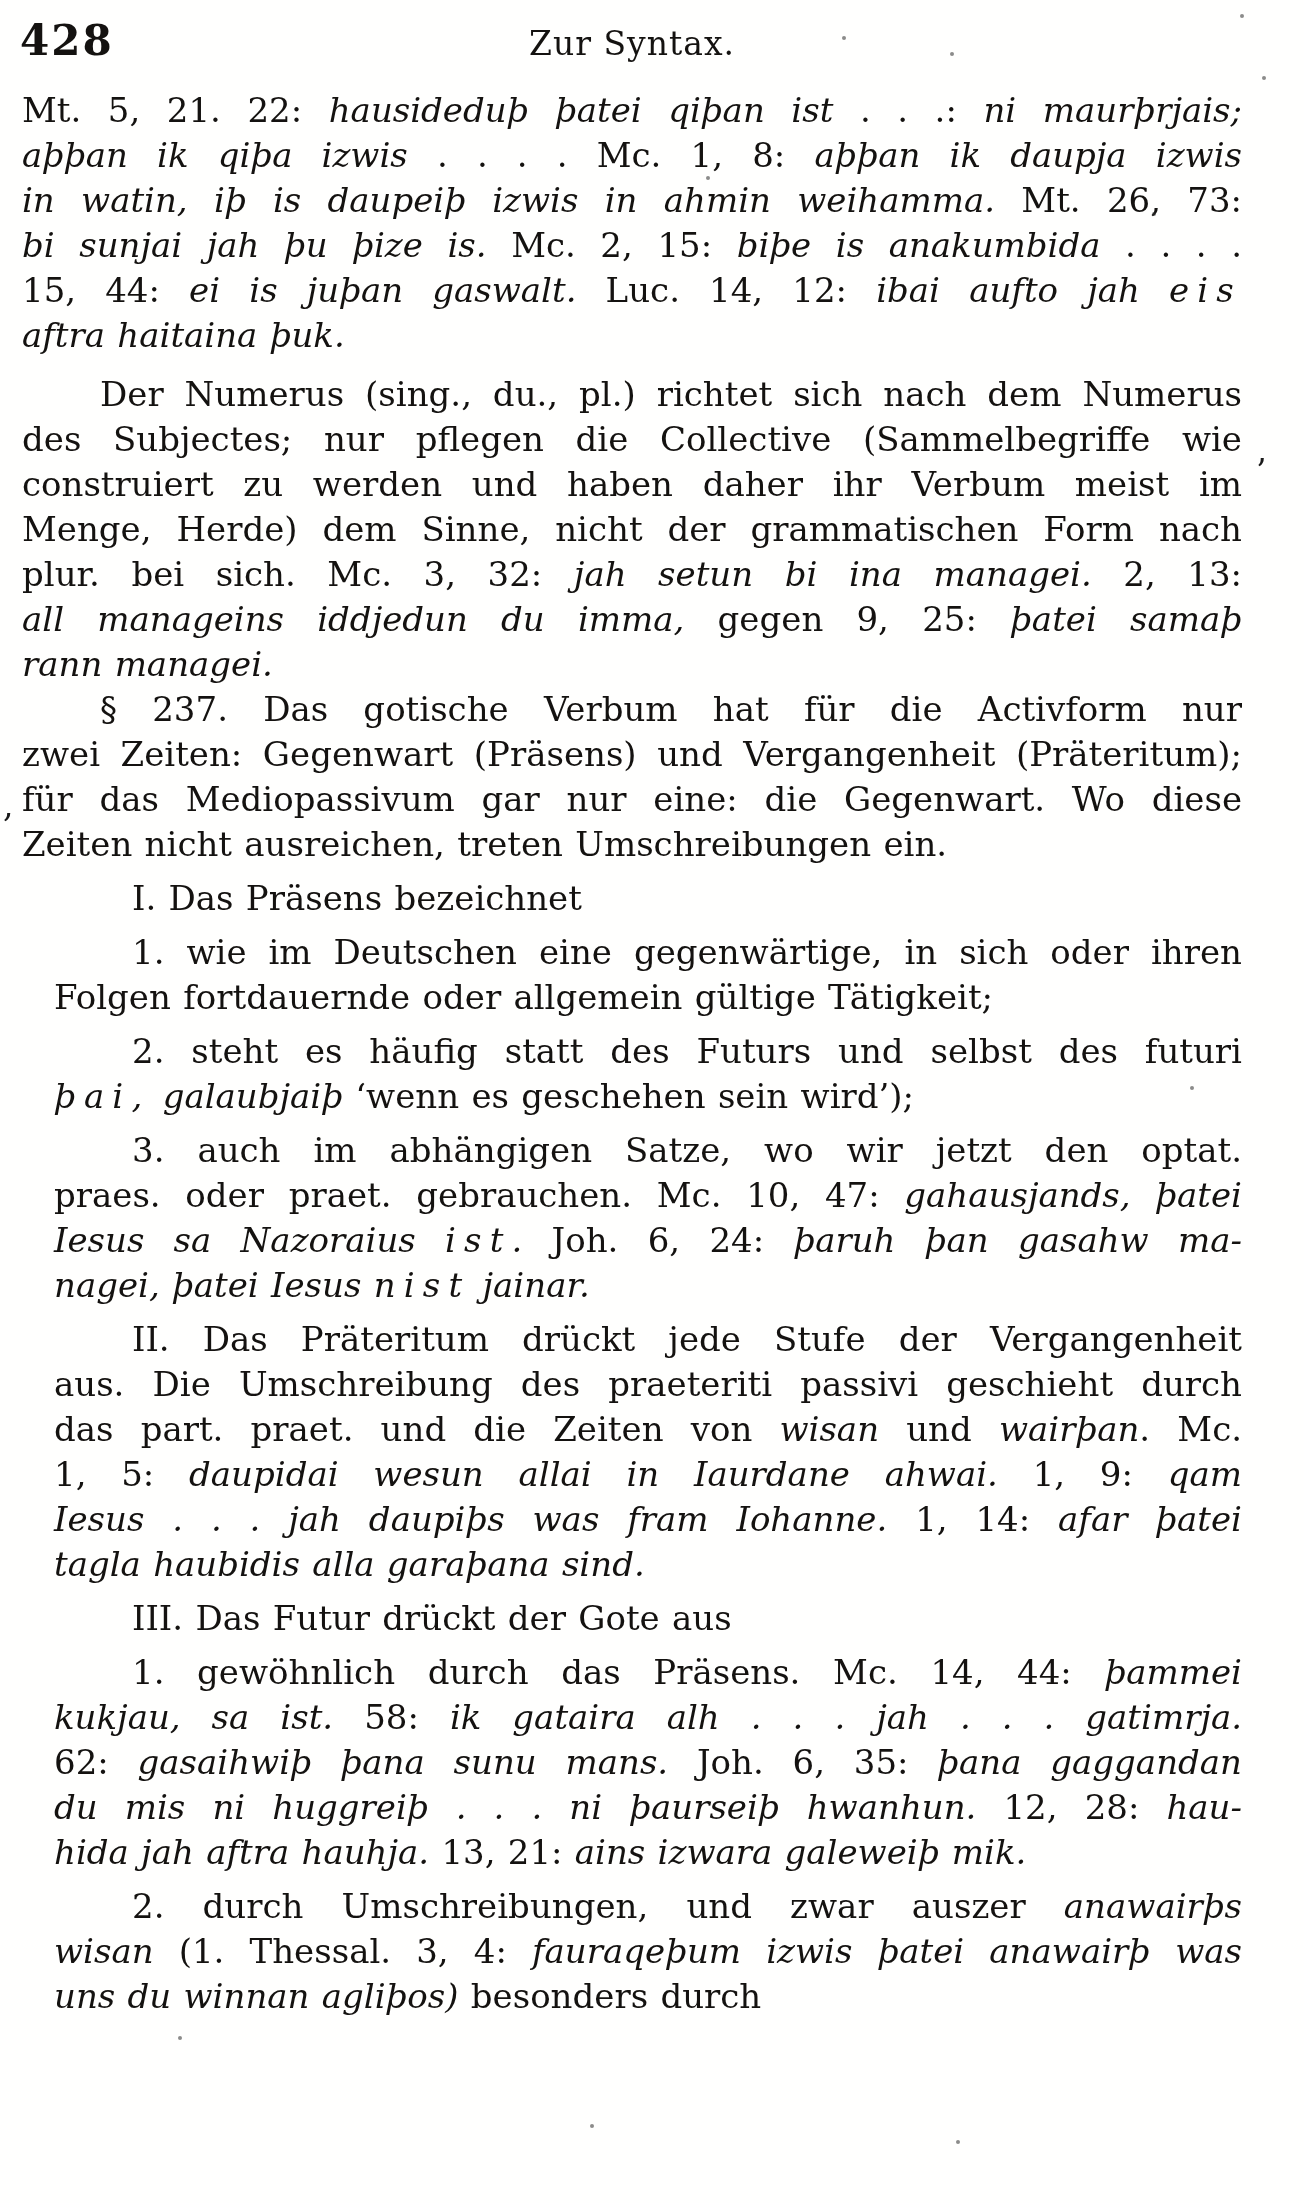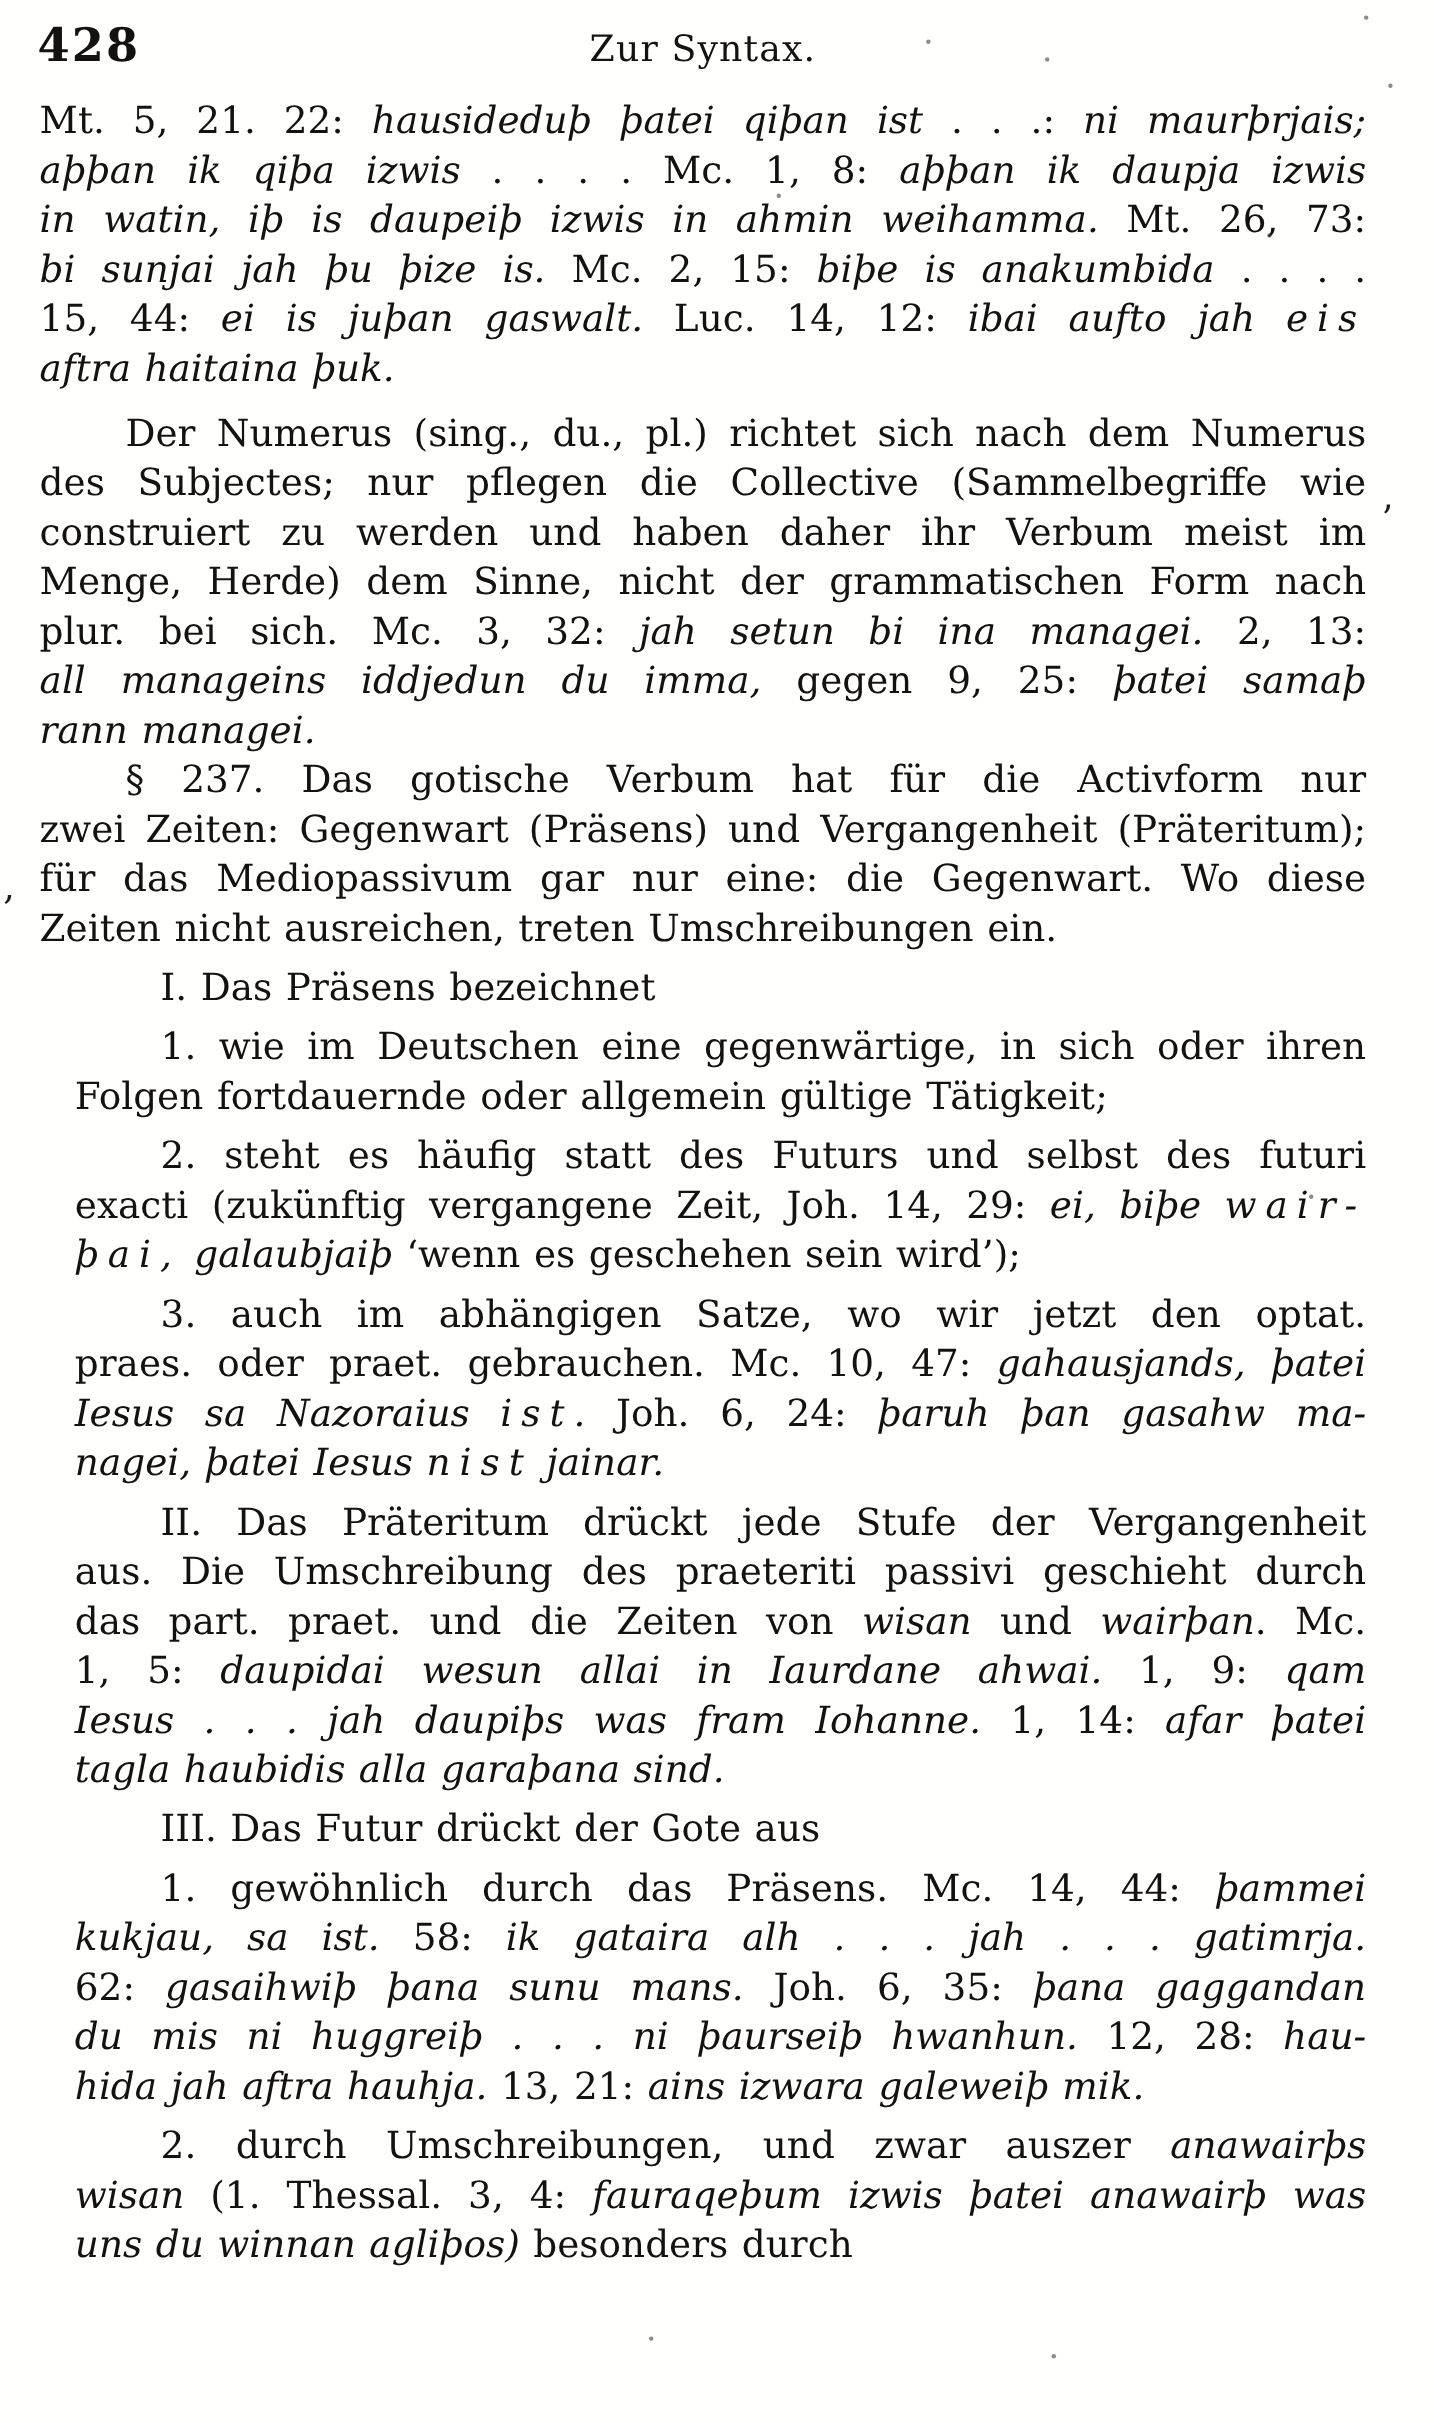--- a/index.html
+++ b/index.html
@@ -5,21 +5,21 @@
   html, body { margin: 0; padding: 0; }
   body {
     width: 1304px; height: 2203px;
     background: #ffffff;
     font-family: "DejaVu Serif", "Liberation Serif", serif;
   }
   .page {
     position: relative;
     width: 1304px; height: 2203px;
     box-sizing: border-box;
-    padding: 16px 62px 0 36px;
+    padding: 16px 62px 0 22px;
     background: #fffffe;
     color: #141210;
     overflow: hidden;
   }
   header { position: relative; height: 66px; }
   .page-number {
     position: absolute; left: -2px; top: 0;
     font-size: 42px; font-weight: bold; letter-spacing: 2px;
   }
   .running-title {
@@ -83,21 +83,20 @@
       </div>
       <div class="para gap-small">
         <div class="line last indent"><span class="seg-r">I.  Das Präsens bezeichnet</span></div>
       </div>
       <div class="para gap-small">
         <div class="line indent"><span class="seg-r">1.  wie im Deutschen eine gegenwärtige, in sich oder ihren</span></div>
         <div class="line last"><span class="seg-r">Folgen fortdauernde oder allgemein gültige Tätigkeit;</span></div>
       </div>
       <div class="para gap-small">
         <div class="line indent"><span class="seg-r">2.  steht es häufig statt des Futurs und selbst des futuri</span></div>
-        <div class="line"><span class="seg-r">exacti (zukünftig vergangene Zeit, Joh. 14, 29: </span><span class="seg-i">ei, biþe </span><span class="seg-is">wair-</span></div>
         <div class="line last"><span class="seg-is">þai,</span><span class="seg-i"> galaubjaiþ</span><span class="seg-r"> ‘wenn es geschehen sein wird’);</span></div>
       </div>
       <div class="para gap-small">
         <div class="line indent"><span class="seg-r">3.  auch im abhängigen Satze, wo wir jetzt den optat.</span></div>
         <div class="line"><span class="seg-r">praes. oder praet. gebrauchen.  Mc. 10, 47: </span><span class="seg-i">gahausjands, þatei</span></div>
         <div class="line"><span class="seg-i">Iesus sa Nazoraius </span><span class="seg-is">ist</span><span class="seg-i">.</span><span class="seg-r">  Joh. 6, 24: </span><span class="seg-i">þaruh þan gasahw ma-</span></div>
         <div class="line last"><span class="seg-i">nagei, þatei Iesus </span><span class="seg-is">nist</span><span class="seg-i"> jainar.</span></div>
       </div>
       <div class="para gap-small">
         <div class="line indent"><span class="seg-r">II.  Das Präteritum drückt jede Stufe der Vergangenheit</span></div>

